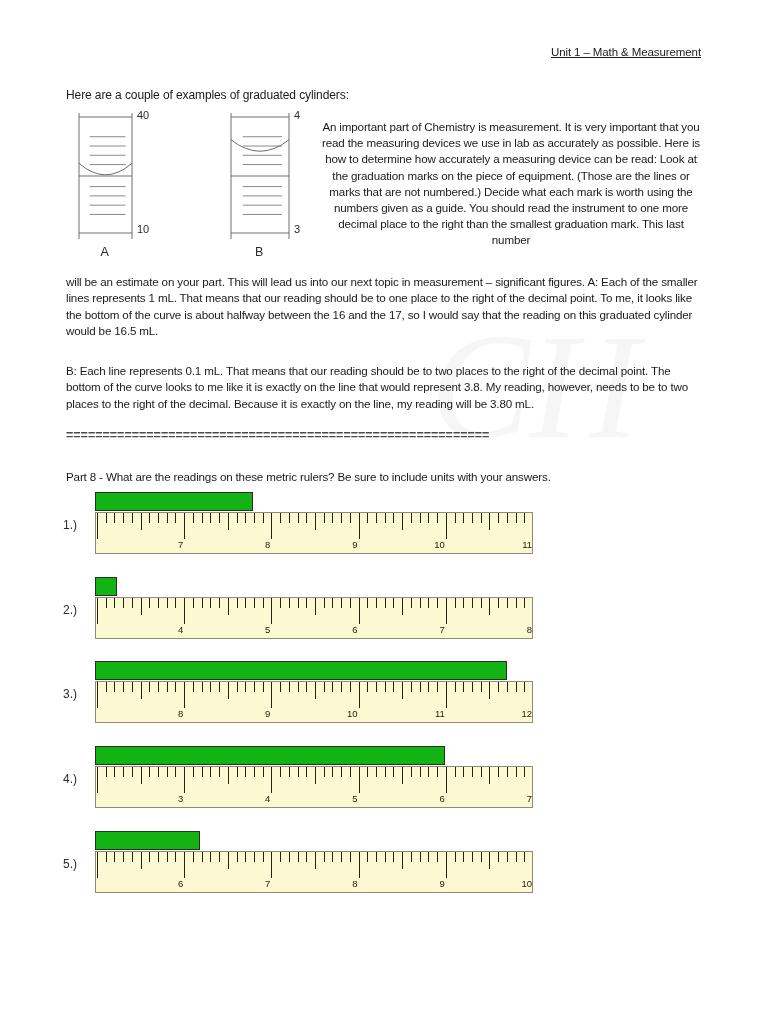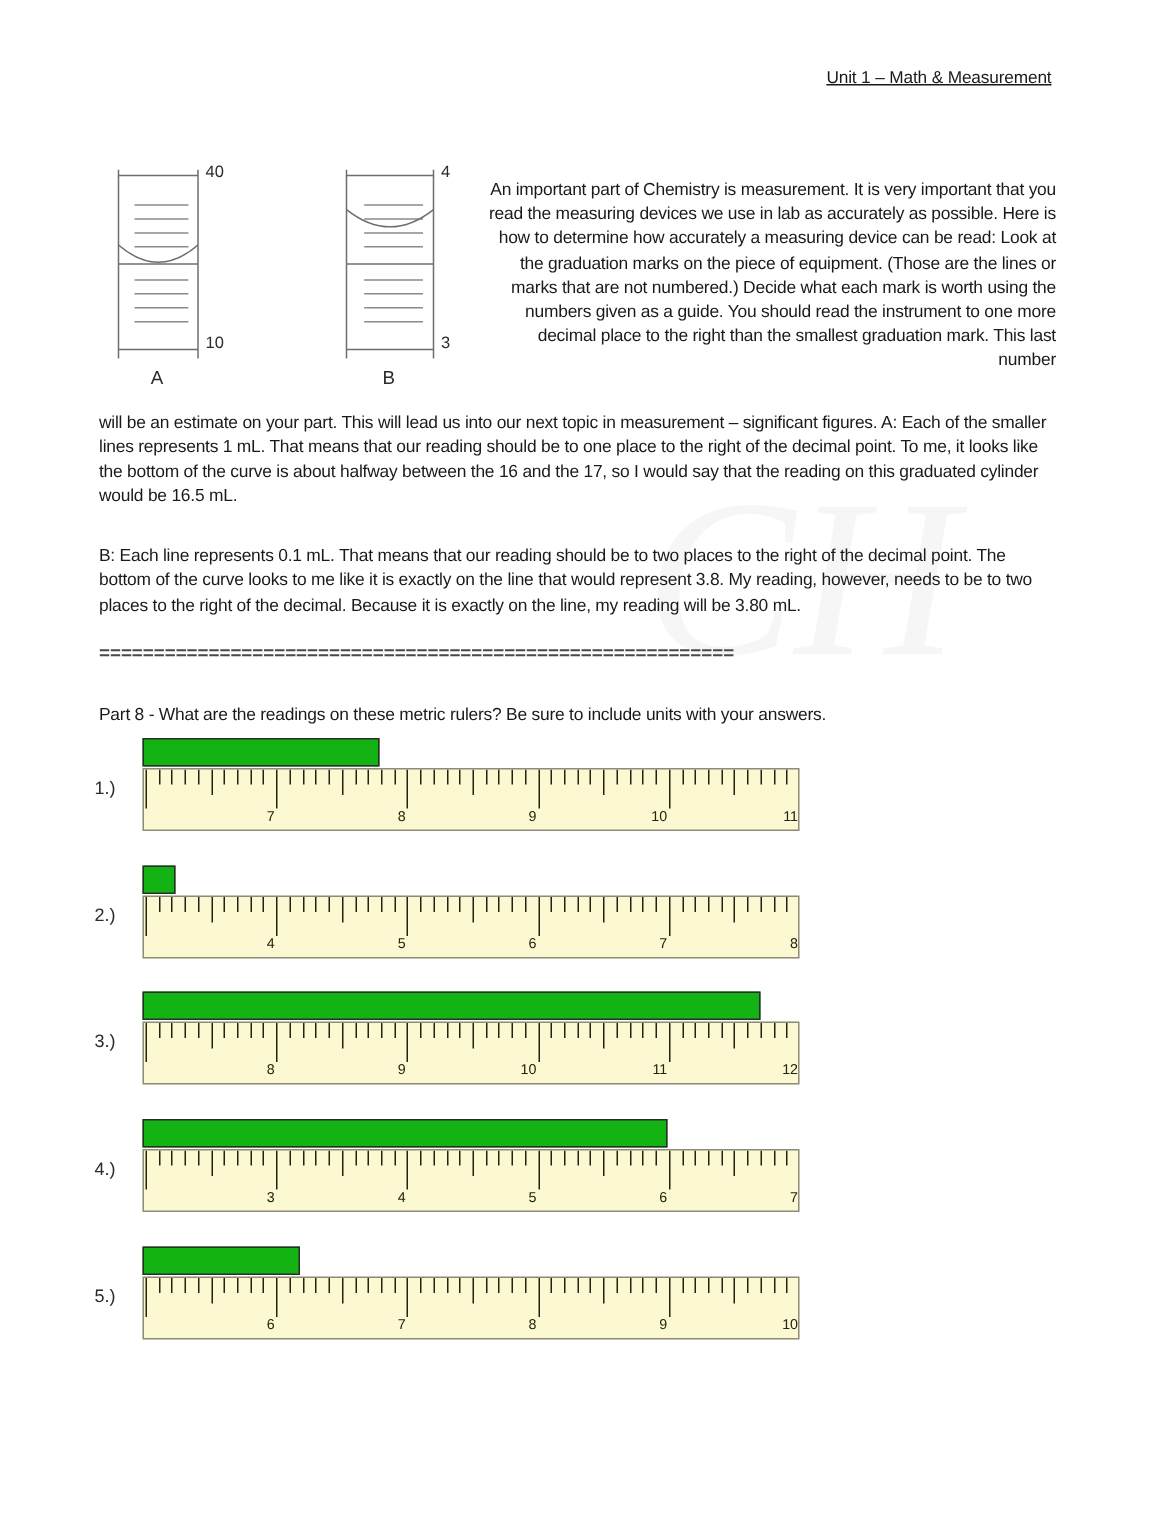--- a/index.html
+++ b/index.html
@@ -68,21 +68,21 @@
   }
   
   .para-right {
     position: absolute;
     left: 318px;
     top: 119px;
     width: 386px;
     font-size: 11.6px;
     line-height: 16.2px;
     letter-spacing: -0.15px;
-    text-align: right;
+    text-align: center;
   }
   .para-full {
     position: absolute;
     left: 66px;
     width: 638px;
     font-size: 11.6px;
     line-height: 16.3px;
     letter-spacing: -0.15px;
   }
   #para-a { top: 274px; }
@@ -178,20 +178,21 @@
   }
 </style>
 </head>
 <body>
 
 <div class="page">
 
   <div class="watermark">CH</div>
 
   <div class="unit-header">Unit 1 – Math &amp; Measurement</div>
+  <div class="notes-sub">Here are a couple of examples of graduated cylinders:</div>
 
   <div id="cylinders-area">
       <div class="cyl" style="left: 78px; top: 113px; width: 83px; height: 154px;">
         <svg width="61" height="128" class="cyl-body">
           <g stroke="#6e6e6e" fill="none" stroke-width="1">
             <line x1="1" y1="0" x2="1" y2="126" stroke="#6e6e6e"></line>
             <line x1="54" y1="0" x2="54" y2="126" stroke="#6e6e6e"></line>
             <line x1="1" y1="4" x2="54" y2="4" stroke="#6e6e6e"></line>
             <line x1="1" y1="63" x2="54" y2="63" stroke="#6e6e6e"></line>
             <line x1="1" y1="120" x2="54" y2="120" stroke="#6e6e6e"></line>

